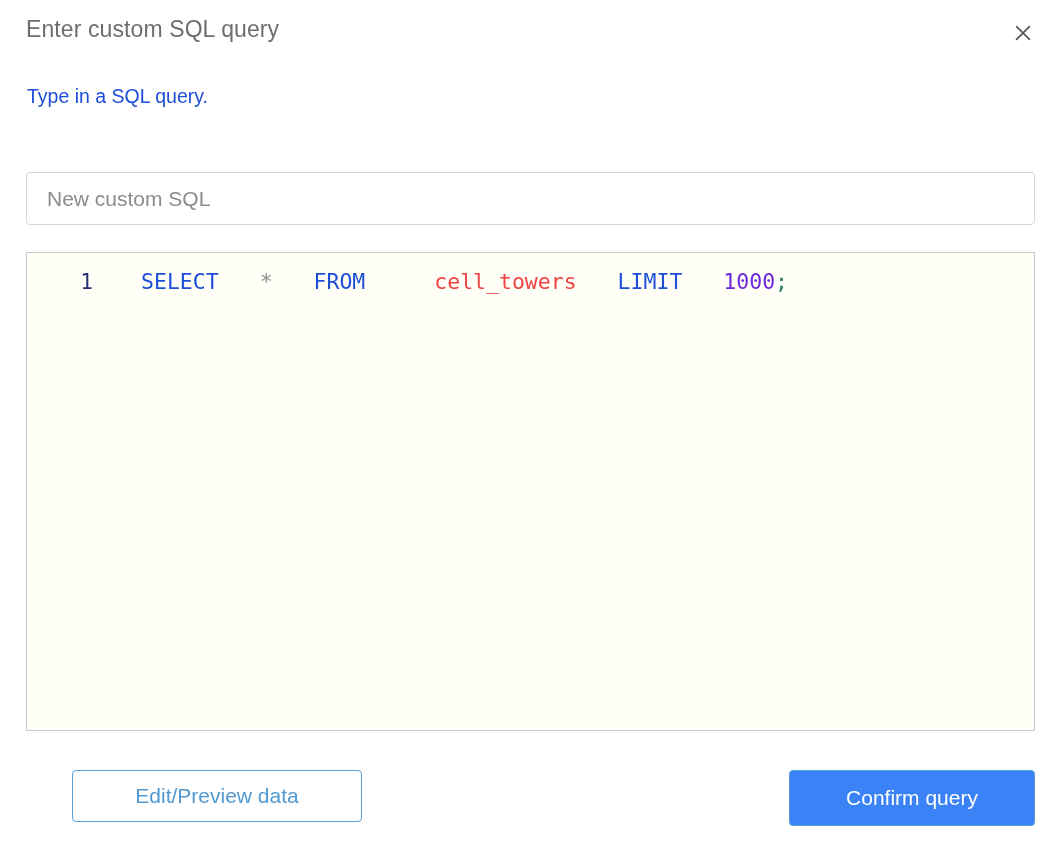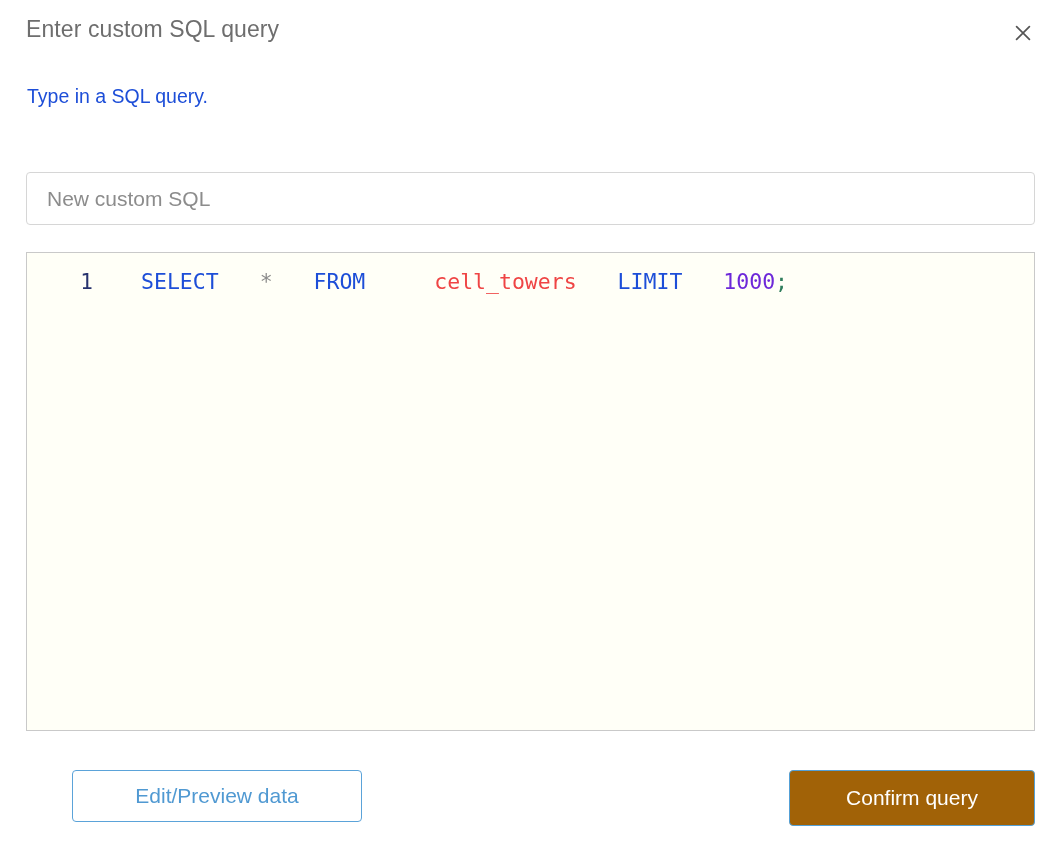--- a/index.html
+++ b/index.html
@@ -149,21 +149,21 @@
     background: #ffffff;
     border: 1px solid #5ba3d9;
     color: #5099d2;
     margin-left: 46px;
   }
   .btn-primary {
     left: 789px;
     top: 770px;
     width: 246px;
     height: 56px;
-    background: #a16207;
+    background: #3b82f6;
     border: 1px solid #54a0d6;
     color: #ffffff;
   }
 </style>
 </head>
 <body>
 
 <div class="dialog">
 
   <div class="dialog-title">Enter custom SQL query</div>

